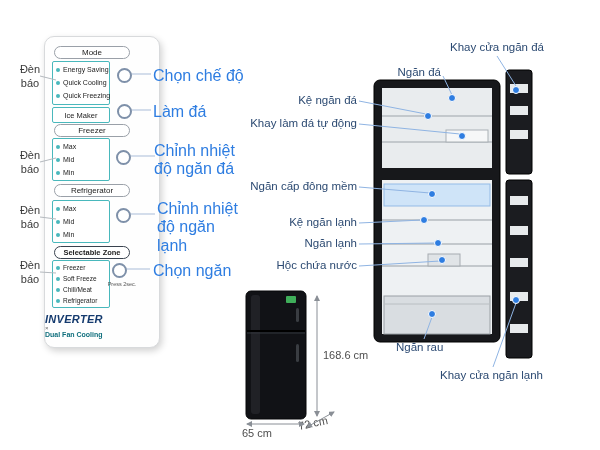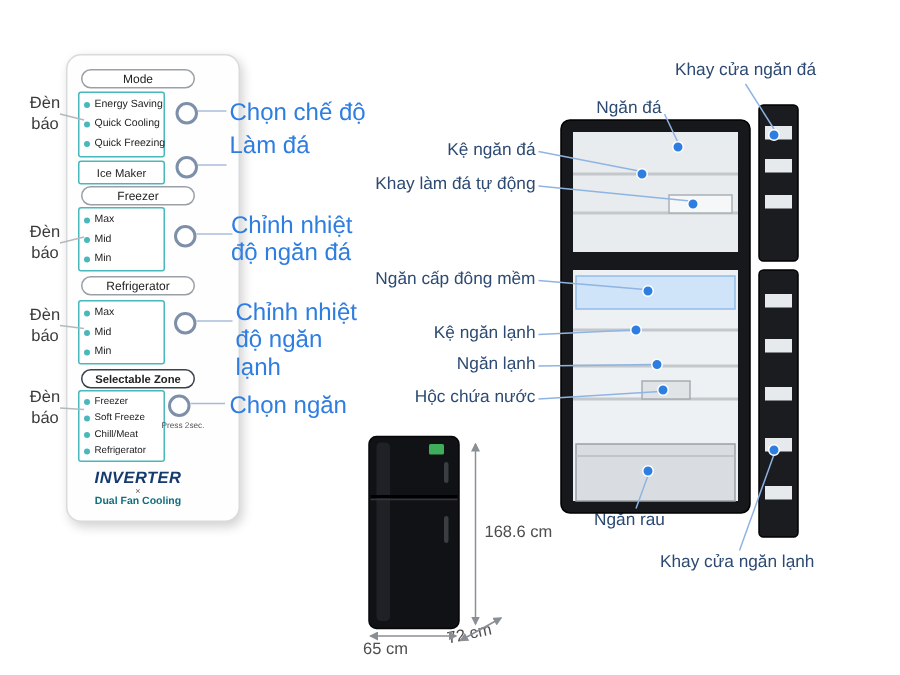--- a/index.html
+++ b/index.html
@@ -16,21 +16,21 @@
   .tbox{position:absolute;left:7px;width:58px;border:1px solid #49b8bc;border-radius:2px;background:#fff;padding:1px 0}
   .prow{display:flex;align-items:center;height:13px;padding-left:3px}
   .prow.sm{height:11px}
   .led{width:4px;height:4px;border-radius:50%;background:#49b8bc;margin-right:3px;flex:none}
   .ptext{font-size:7px;color:#1c1c1c;white-space:nowrap}
   .ptext.sm{font-size:6.5px}
   .icebox{display:flex;align-items:center;justify-content:center;height:16px}
   .icebox .ptext{font-size:7.5px}
   .cbtn{position:absolute;width:15px;height:15px;border-radius:50%;border:2px solid #7e90a9;background:#fff}
   .press{position:absolute;left:54px;top:244px;width:46px;font-size:5.5px;color:#555;text-align:center}
-  .logo{position:absolute;left:0;top:276px;width:94px;text-align:center;line-height:1.15}
+  .logo{position:absolute;left:0;top:276px;width:94px;text-align:left;line-height:1.15}
   .logo-name{font-size:11px;font-weight:bold;font-style:italic;color:#143a6e;letter-spacing:.3px}
   .logo-mark{font-size:6px;color:#666;line-height:5px}
   .logo-sub{font-size:7px;font-weight:bold;color:#0e6e7c}
 
   
   .led-label{position:absolute;left:12px;width:36px;font-size:11px;color:#3a3a3a;text-align:center;line-height:1.3;z-index:2}
   .callout{position:absolute;font-size:16px;color:#2e7de1;line-height:1.15;z-index:2}
   .flabel{position:absolute;font-size:11.5px;color:#2c4a72;white-space:nowrap;z-index:2}
   .dim{position:absolute;font-size:11px;color:#4e4e4e;z-index:2}
 
@@ -132,21 +132,21 @@
       <div class="logo-sub">Dual Fan Cooling</div>
     </div>
   </div>
 
   <div class="led-label" style="top:62px">Đèn báo</div>
   <div class="led-label" style="top:148px">Đèn báo</div>
   <div class="led-label" style="top:203px">Đèn báo</div>
   <div class="led-label" style="top:258px">Đèn báo</div>
 
   <div class="callout" style="left:153px;top:67px">Chọn chế độ</div>
-  <div class="callout" style="left:153px;top:89px">Làm đá</div>
+  <div class="callout" style="left:153px;top:103px">Làm đá</div>
   <div class="callout" style="left:154px;top:142px;width:86px">Chỉnh nhiệt độ ngăn đá</div>
   <div class="callout" style="left:157px;top:200px;width:86px">Chỉnh nhiệt độ ngăn lạnh</div>
   <div class="callout" style="left:153px;top:262px">Chọn ngăn</div>
 
   <div class="flabel" style="left:442px;top:41px;width:110px;text-align:center">Khay cửa ngăn đá</div>
   <div class="flabel" style="right:159px;top:66px">Ngăn đá</div>
   <div class="flabel" style="right:243px;top:94px">Kệ ngăn đá</div>
   <div class="flabel" style="right:243px;top:117px">Khay làm đá tự động</div>
   <div class="flabel" style="right:243px;top:180px">Ngăn cấp đông mềm</div>
   <div class="flabel" style="right:243px;top:216px">Kệ ngăn lạnh</div>

